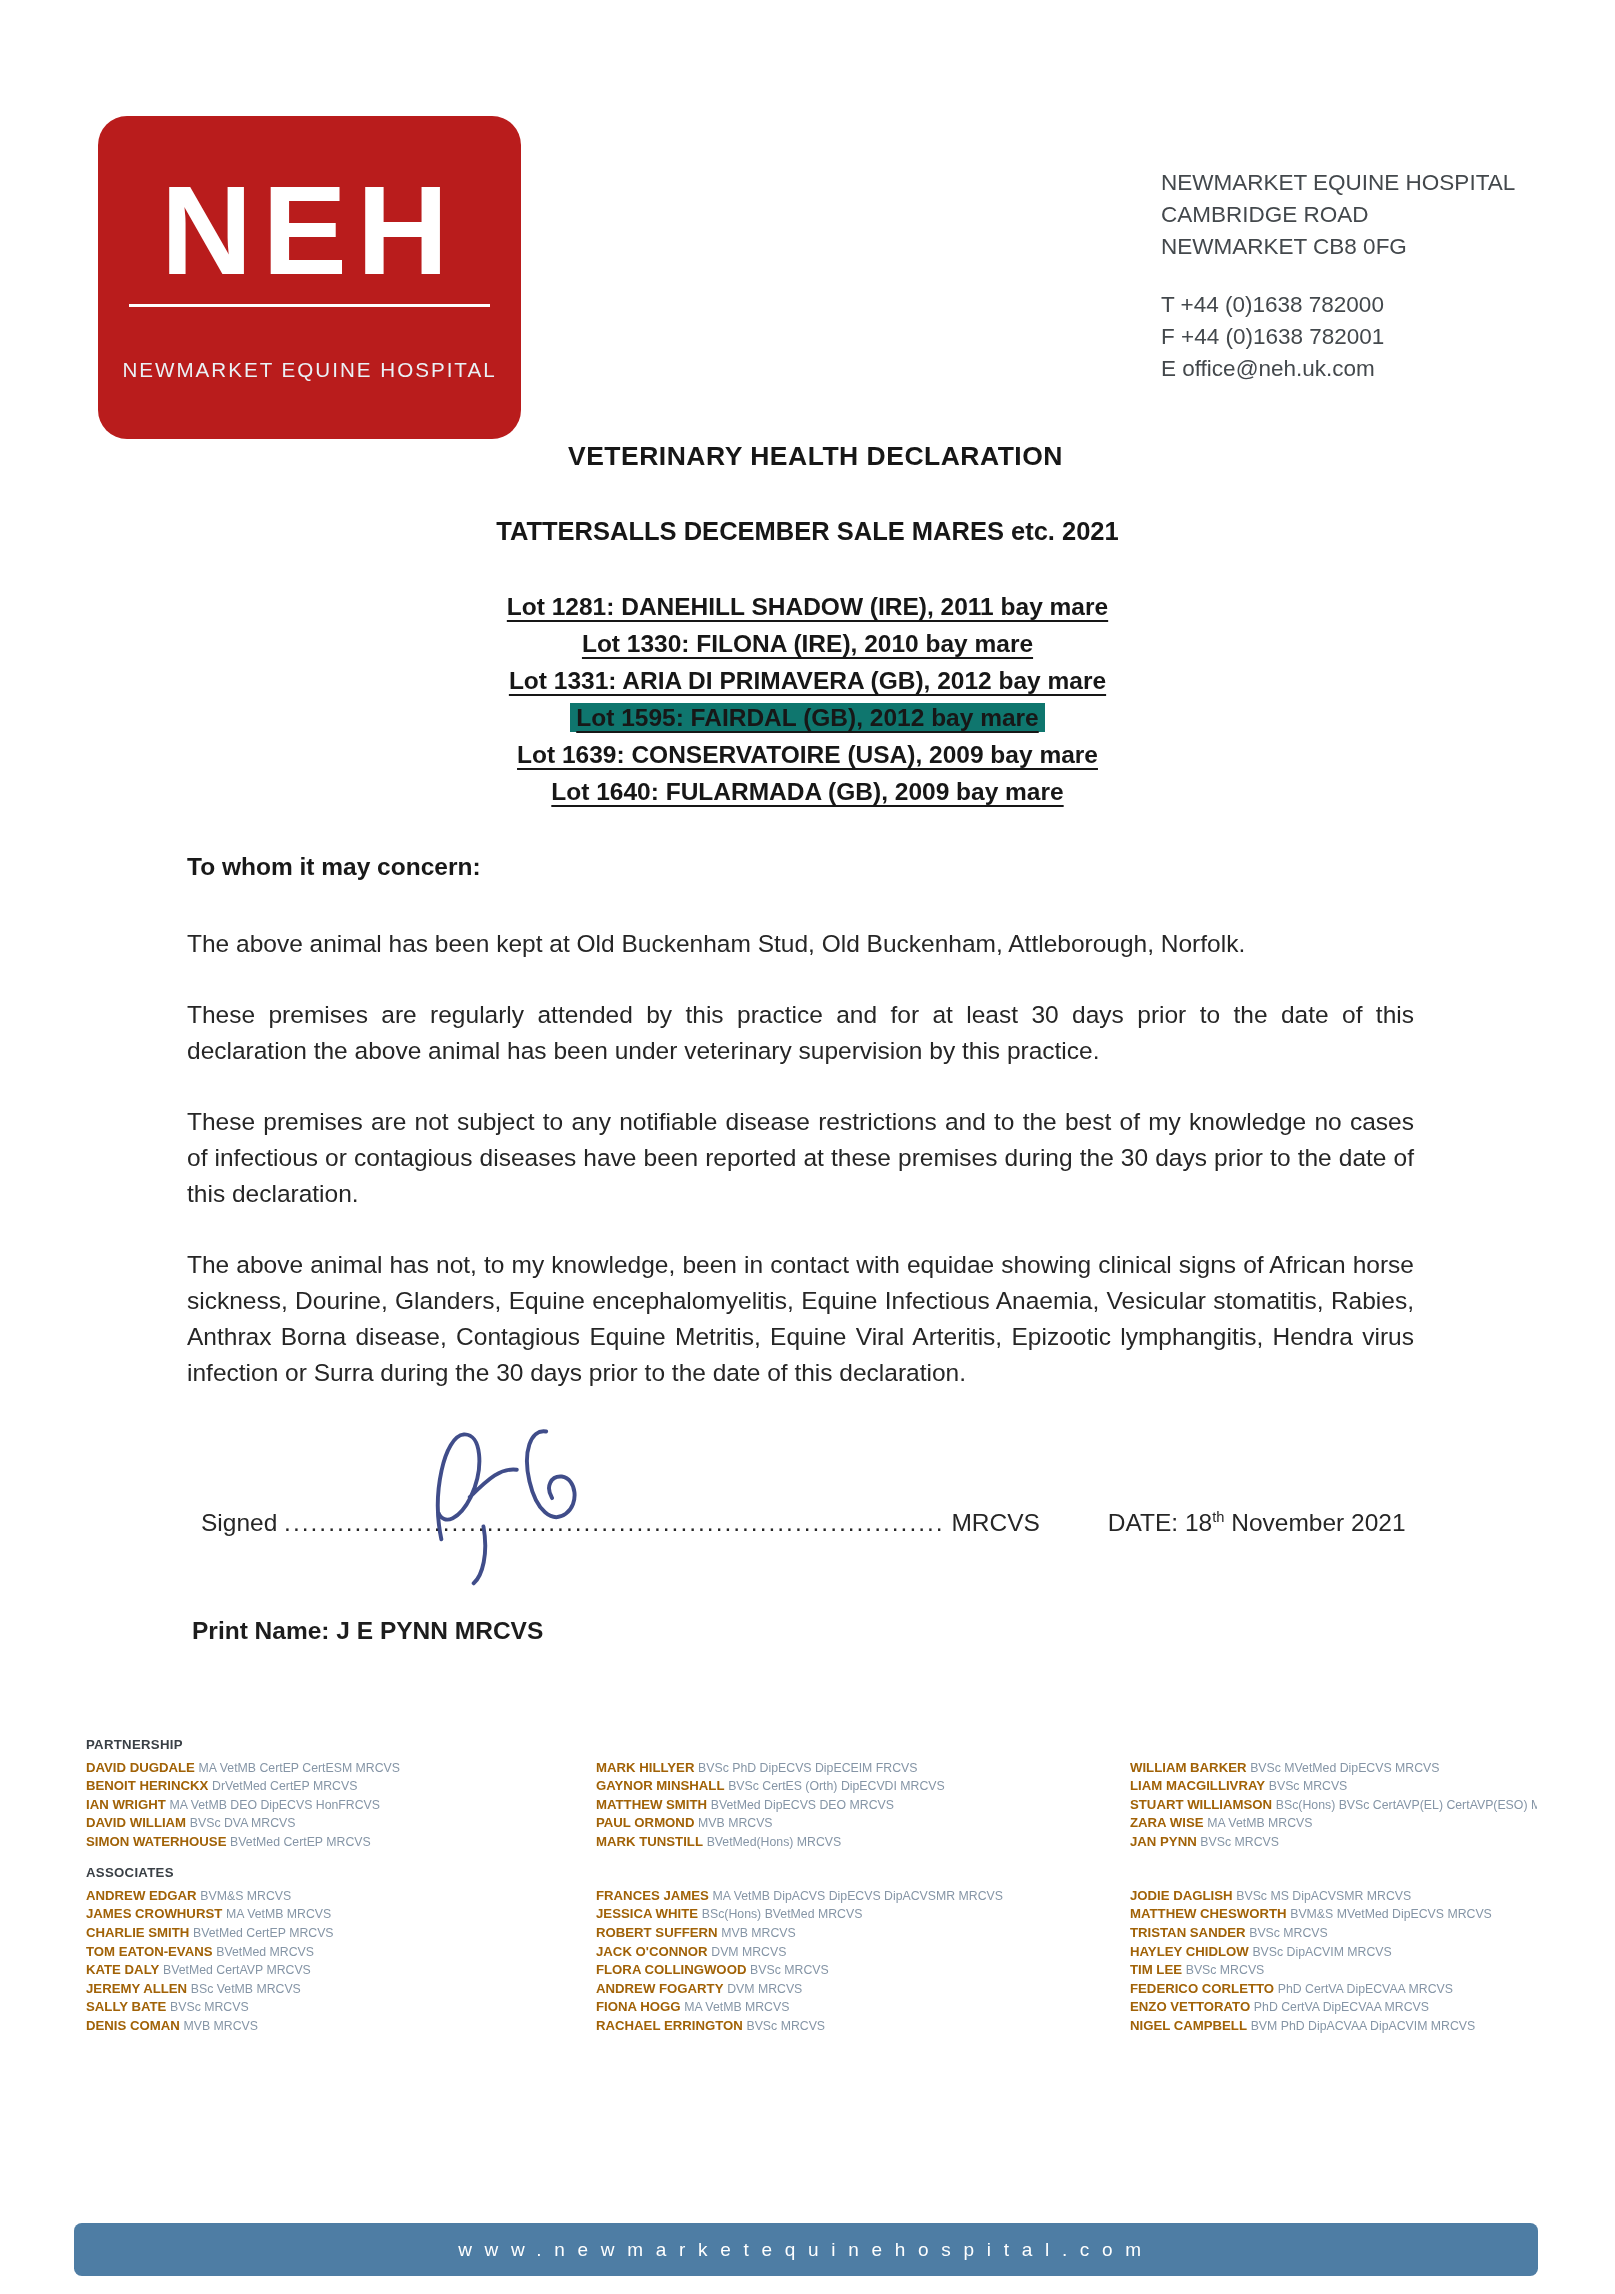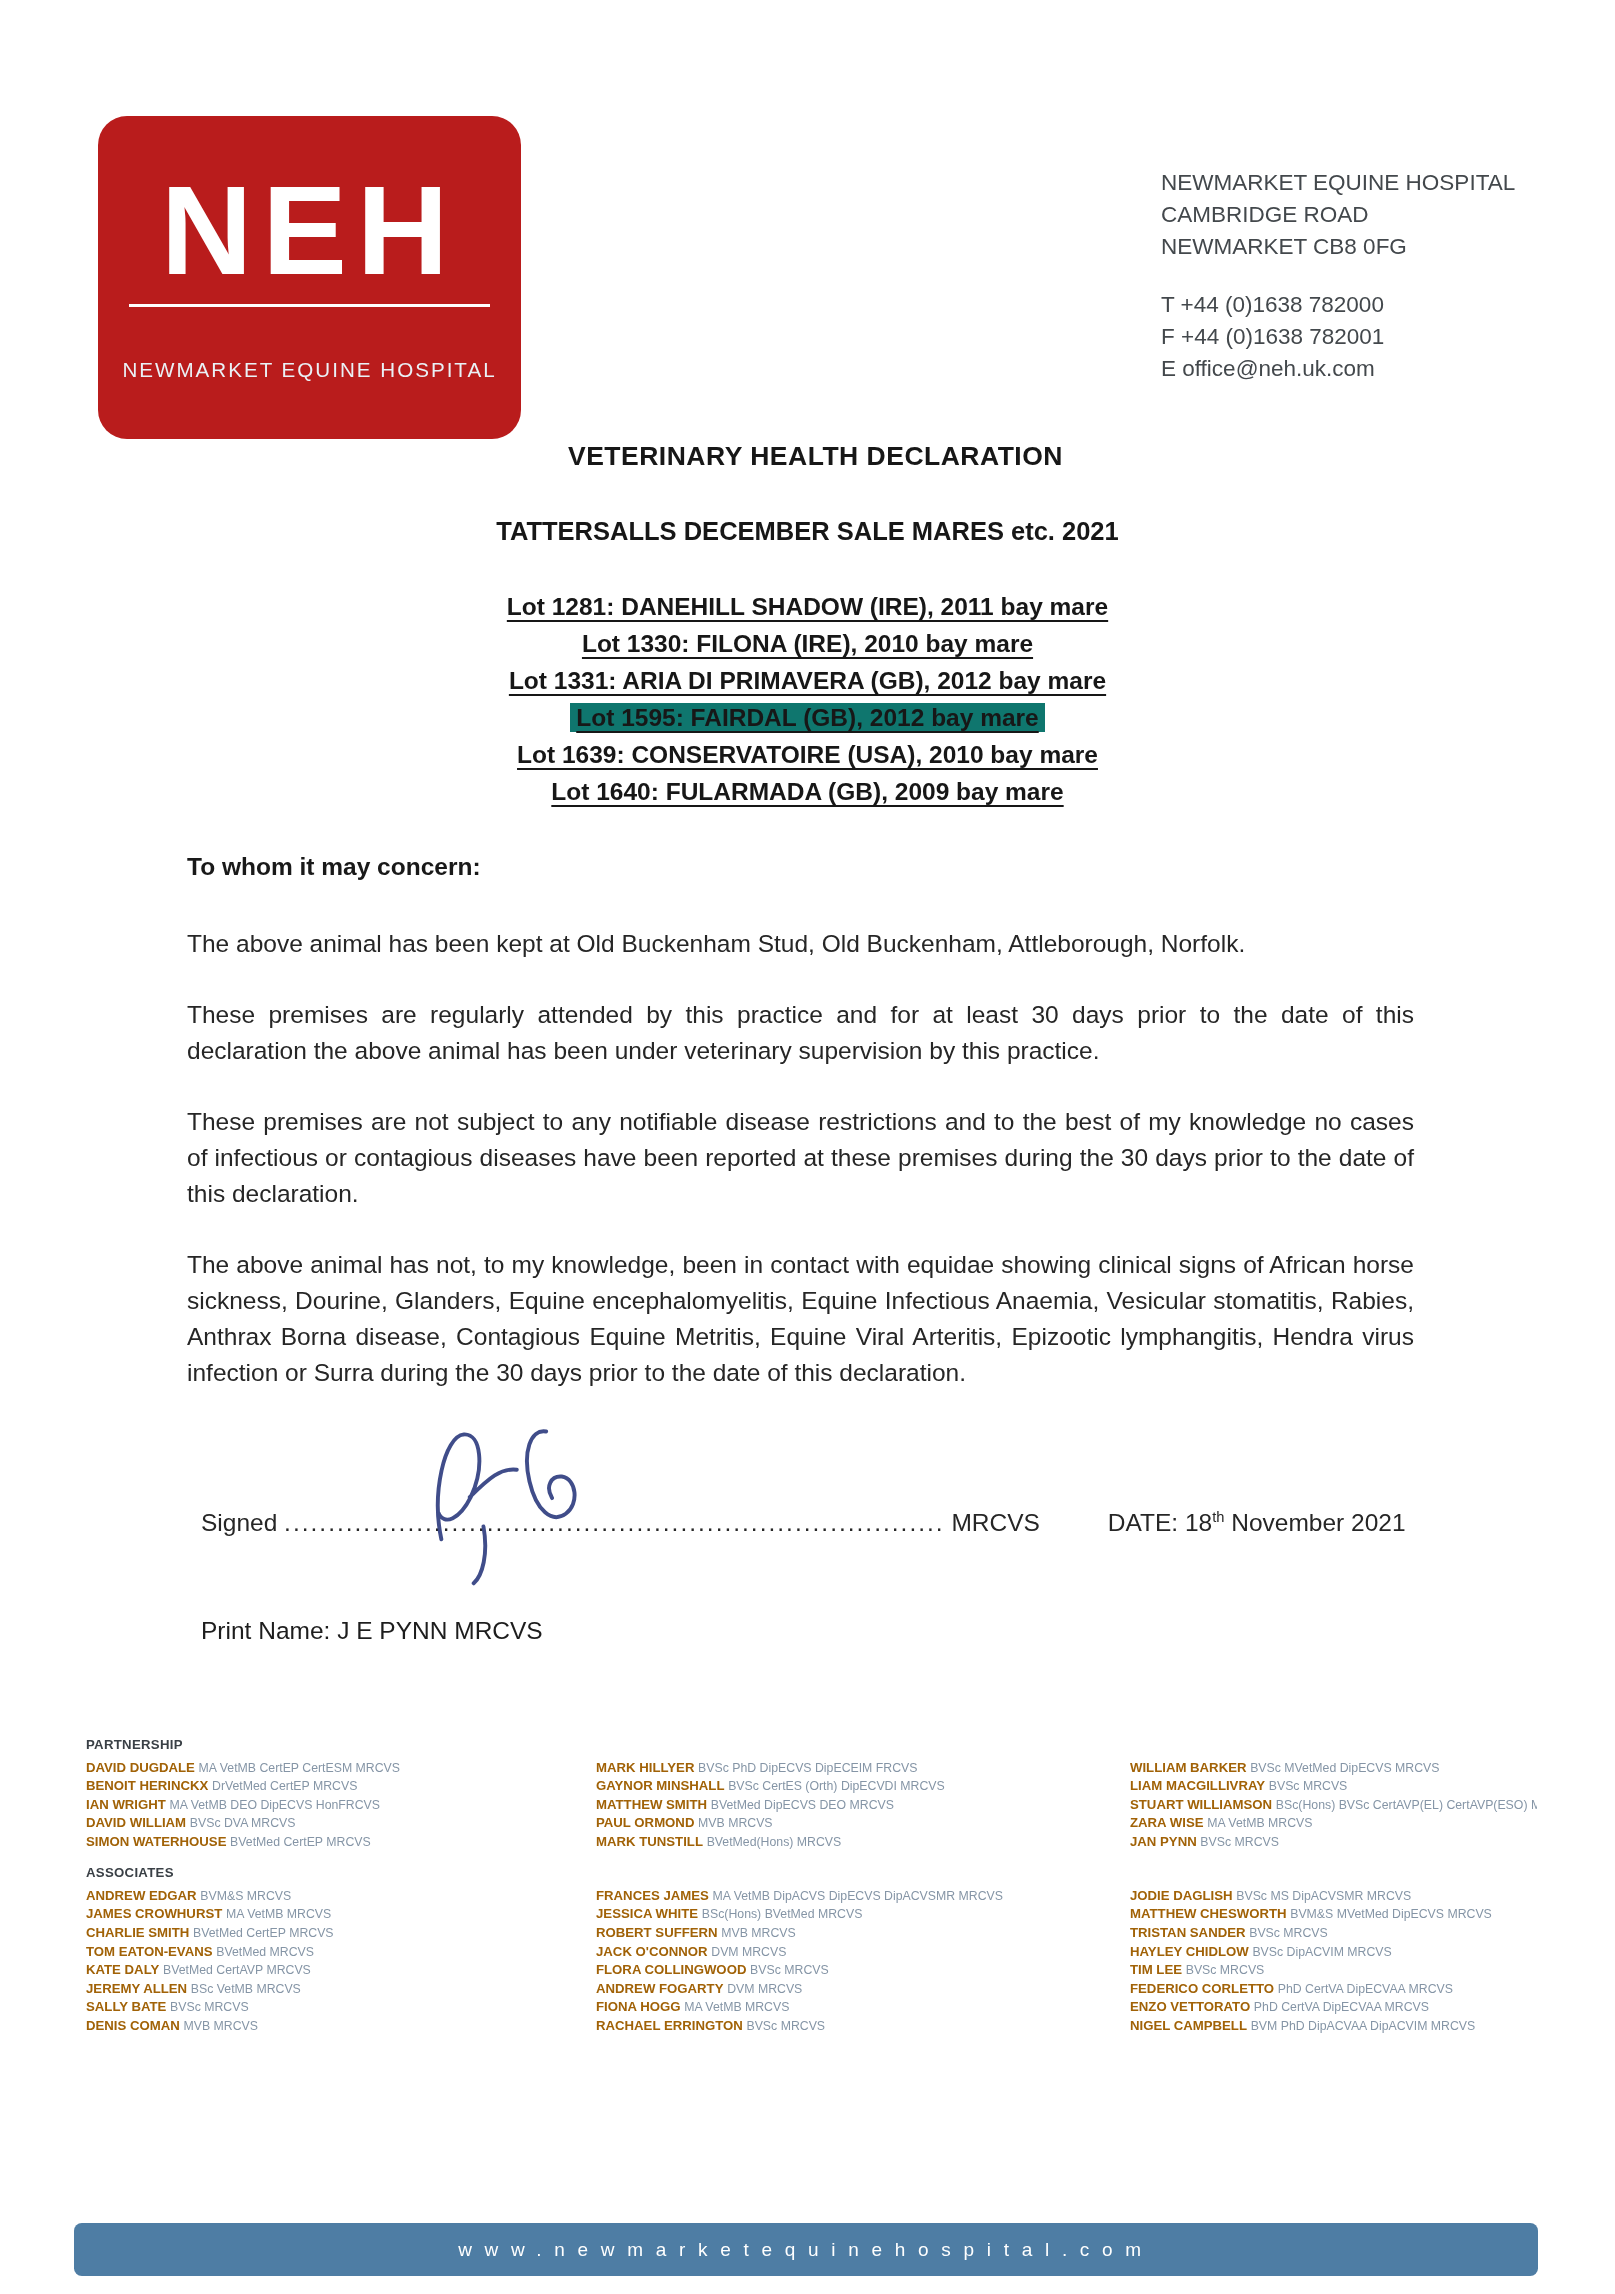--- a/index.html
+++ b/index.html
@@ -39,21 +39,21 @@
   .salutation { font-weight:700; margin:0 0 41px; color:#191919; }
   .body p { margin:0 0 35px; text-align:justify; }
 
   
   .sign-row { position:absolute; left:201px; top:1509px; width:1333px; font-size:24.5px; color:#262626; white-space:nowrap; }
   .dots { letter-spacing:2px; }
   .date-wrap { margin-left:61px; }
   .date-wrap sup { font-size:60%; }
   .sig { position:absolute; left:397px; top:1407px; width:265px; height:191px; pointer-events:none; }
 
-  .print-name { position:absolute; left:201px; top:1617px; font-size:24.5px; font-weight:400; color:#1d1d1d; }
+  .print-name { position:absolute; left:192px; top:1617px; font-size:24.5px; font-weight:700; color:#1d1d1d; }
 
   
   .staff { position:absolute; left:86px; top:1737px; width:1451px; overflow:hidden;
            display:grid; grid-template-columns:510px 534px 407px; }
   .staff-head { height:21.6px; font-size:13.2px; font-weight:700; color:#3a4046; letter-spacing:0.3px; }
   .staff-head.second { margin-top:13.7px; }
   .staff-entry { font-size:13.2px; line-height:18.6px; white-space:nowrap; }
   .staff-entry .nm { font-weight:700; color:#a16207; }
   .staff-entry .ql { color:#8595a6; font-size:12.3px; }
 
@@ -105,21 +105,21 @@
 
       <div class="lot">
         <span>Lot 1331: ARIA DI PRIMAVERA (GB), 2012 bay mare</span>
       </div>
 
       <div class="lot">
         <span class="hl">Lot 1595: FAIRDAL (GB), 2012 bay mare</span>
       </div>
 
       <div class="lot">
-        <span>Lot 1639: CONSERVATOIRE (USA), 2010 bay mare</span>
+        <span>Lot 1639: CONSERVATOIRE (USA), 2009 bay mare</span>
       </div>
 
       <div class="lot">
         <span>Lot 1640: FULARMADA (GB), 2009 bay mare</span>
       </div>
     </div>
 
   <div class="body">
     <div class="salutation">To whom it may concern:</div>
     <div>

